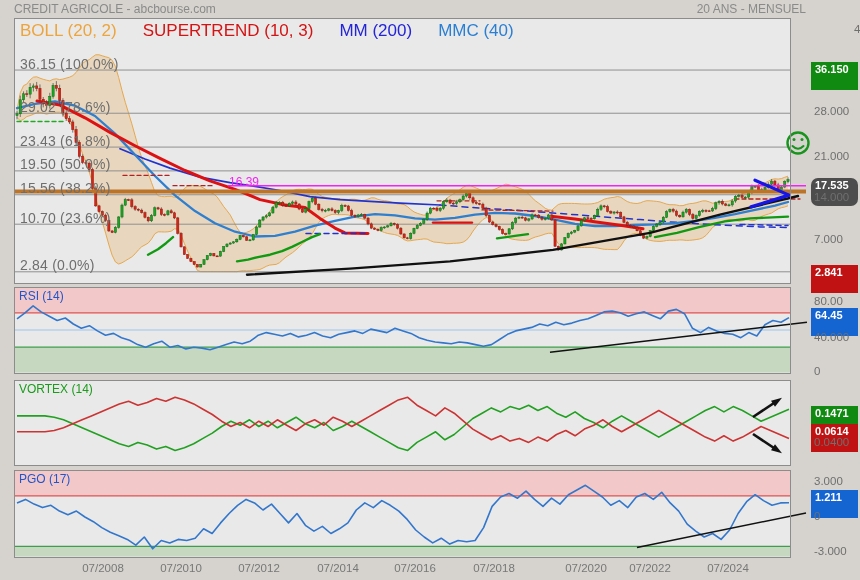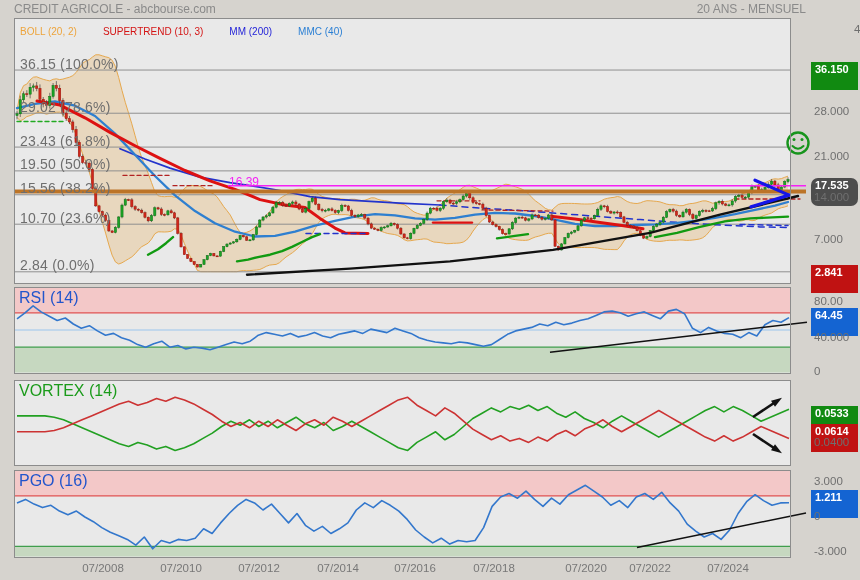--- a/index.html
+++ b/index.html
@@ -8,23 +8,23 @@
   #chart-svg{position:absolute;left:0;top:0;}
   .abs{position:absolute;white-space:nowrap;}
   .title{font-size:12px;color:#8a8a8a;}
   .fib{font-size:14px;color:#6e6e6e;letter-spacing:0.2px;}
   .axlabel{font-size:11.5px;color:#6f6f6f;}
   .badge{left:811px;width:47px;height:28px;line-height:15px;font-size:11px;font-weight:bold;color:#fff;padding-left:4px;box-sizing:border-box;}
   .badge.green{background:#118a11;}
   .badge.red{background:#c01212;}
   .badge.blue{background:#1464d2;}
   .badge.dark{background:#4d4d4d;}
-  .panelname{font-size:16px;}
+  .panelname{font-size:12px;}
   .xlab{font-size:11.5px;color:#787878;transform:translateX(-50%);}
-  .legend-item{font-size:10px;margin-right:26px;}
+  .legend-item{font-size:17px;margin-right:26px;}
   #legend{position:absolute;left:20px;top:21px;}
   .hotspot{position:absolute;background:transparent;}
 </style>
 </head>
 <body>
 
 <div id="stage">
   <svg id="chart-svg" width="860" height="580">
       <rect x="14.5" y="18.5" width="776" height="265" fill="#e9e9e9" stroke="#8c8c8c"></rect>
       <rect x="14.5" y="287.5" width="776" height="86" fill="#e9e9e9" stroke="#8c8c8c"></rect>
@@ -568,21 +568,21 @@
 
   <div class="abs title" style="left:14px;top:2px;">CREDIT AGRICOLE - abcbourse.com</div>
   <div class="abs title" style="right:54px;top:2px;">20 ANS - MENSUEL</div>
 
   <div id="legend"><span class="legend-item" style="color: rgb(237, 164, 60);">BOLL (20, 2)</span><span class="legend-item" style="color: rgb(212, 20, 20);">SUPERTREND (10, 3)</span><span class="legend-item" style="color: rgb(36, 36, 216);">MM (200)</span><span class="legend-item" style="color: rgb(42, 127, 212);">MMC (40)</span></div>
 
   <div class="abs" style="left:229px;top:175px;font-size:12px;color:#f522f5;">16.39</div>
 
   <div class="abs panelname" style="left:19px;top:289px;color:#2255cc;">RSI (14)</div>
   <div class="abs panelname" style="left:19px;top:382px;color:#1b9b1b;">VORTEX (14)</div>
-  <div class="abs panelname" style="left:19px;top:472px;color:#2255cc;">PGO (16)</div>
+  <div class="abs panelname" style="left:19px;top:472px;color:#2255cc;">PGO (17)</div>
 
   <div id="fib-labels">
       <div class="abs fib" style="left:20px;top:55.53944999999999px;">36.15  (100.0%)</div>
       <div class="abs fib" style="left:20px;top:98.72585999999998px;">29.02  (78.6%)</div>
       <div class="abs fib" style="left:20px;top:132.58449px;">23.43  (61.8%)</div>
       <div class="abs fib" style="left:20px;top:156.3885px;">19.50  (50.0%)</div>
       <div class="abs fib" style="left:20px;top:180.25308px;">15.56  (38.2%)</div>
       <div class="abs fib" style="left:20px;top:209.6901px;">10.70  (23.6%)</div>
       <div class="abs fib" style="left:20px;top:257.29812px;">2.84  (0.0%)</div>
     </div>
@@ -593,21 +593,21 @@
       <div class="abs axlabel" style="left:814px;top:150px;">21.000</div>
       <div class="abs badge dark" style="top:177.5px;border-radius:7px;">17.535</div>
       <div class="abs axlabel" style="left:814px;top:191px;">14.000</div>
       <div class="abs axlabel" style="left:814px;top:233px;">7.000</div>
       <div class="abs badge red" style="top:264.5px;">2.841</div>
       <div class="abs axlabel" style="left:814px;top:295px;">80.00</div>
       <div class="abs badge blue" style="top:307.5px;">64.45</div>
       <div class="abs axlabel" style="left:814px;top:331px;">40.000</div>
       <div class="abs axlabel" style="left:814px;top:365px;">0</div>
       <div class="abs axlabel" style="left:860px;top:395px;font-weight:bold;">0.0800</div>
-      <div class="abs badge green" style="top:405.5px;">0.0533</div>
+      <div class="abs badge green" style="top:405.5px;">0.1471</div>
       <div class="abs badge red" style="top:423.5px;">0.0614</div>
       <div class="abs axlabel" style="left:814px;top:436px;">0.0400</div>
       <div class="abs axlabel" style="left:814px;top:475px;">3.000</div>
       <div class="abs badge blue" style="top:489.5px;">1.211</div>
       <div class="abs axlabel" style="left:814px;top:510px;">0</div>
       <div class="abs axlabel" style="left:814px;top:545px;">-3.000</div>
     </div>
   <div id="x-labels">
       <div class="abs xlab" style="left:103px;top:562px;">07/2008</div>
       <div class="abs xlab" style="left:181px;top:562px;">07/2010</div>

